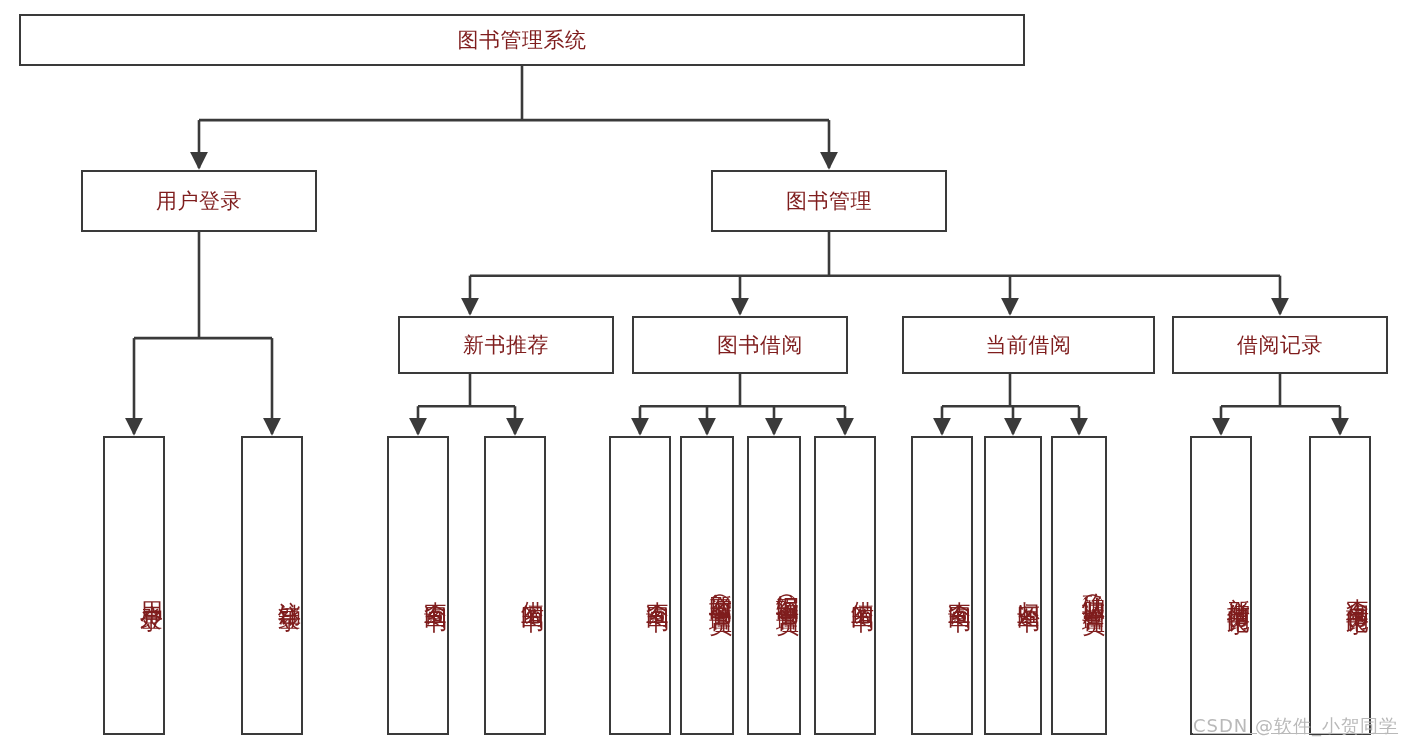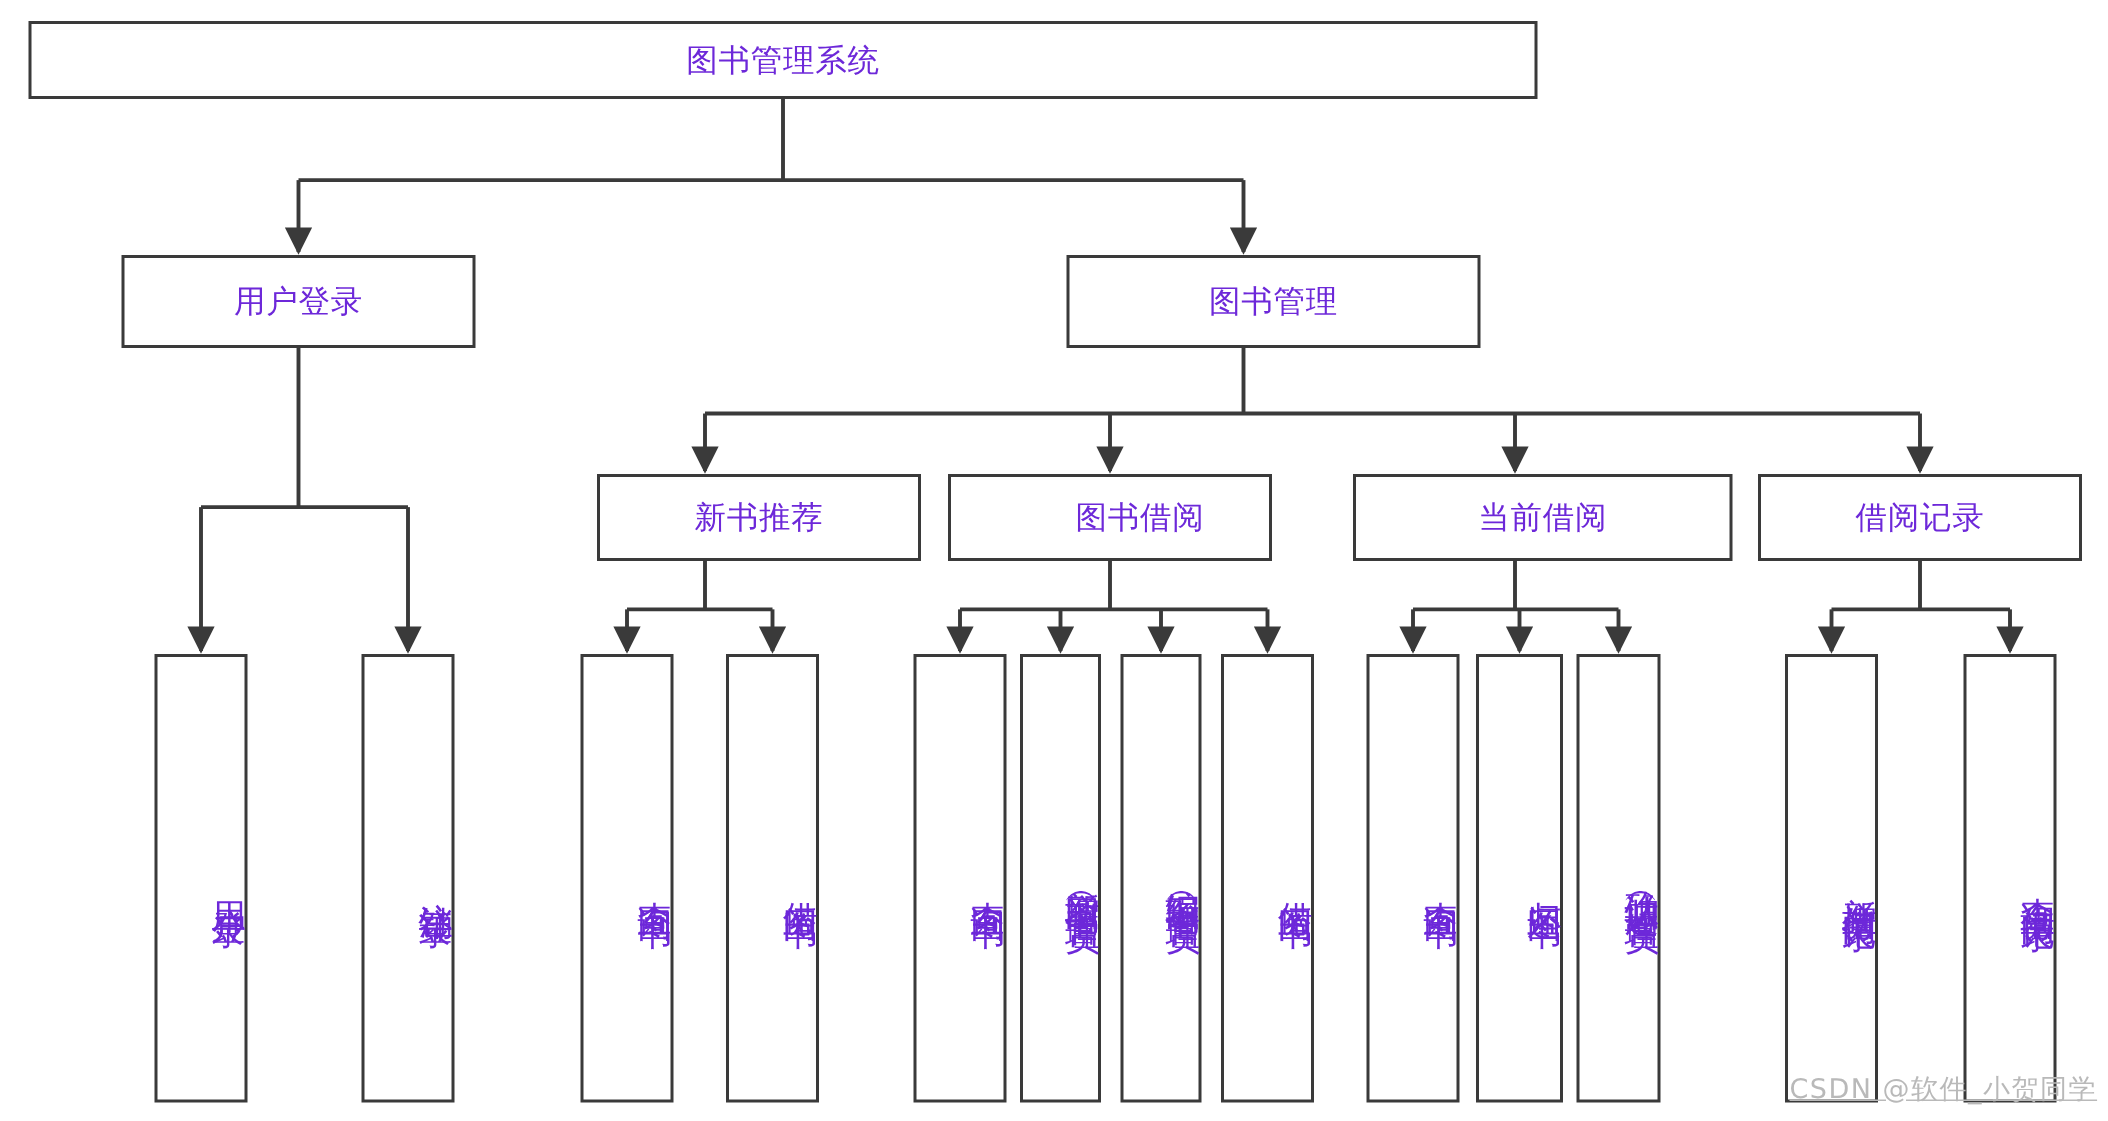--- a/index.html
+++ b/index.html
@@ -26,21 +26,21 @@
     pointer-events: none;
   }
   .node {
     position: absolute;
     box-sizing: border-box;
     background: #ffffff;
     border: 2px solid #3a3a3a;
     display: flex;
     align-items: center;
     justify-content: center;
-    color: #6d28d9;
+    color: #7f1d1d;
   }
   .node.h {
     font-size: 21px;
     letter-spacing: 0.5px;
   }
   .node.v {
     writing-mode: vertical-rl;
     text-orientation: upright;
     font-size: 23px;
     letter-spacing: 3px;
@@ -111,21 +111,21 @@
       </g>
   </svg>
 
   <div id="nodes-layer">
       <div class="node h" style="left: 19px; top: 14px; width: 1006px; height: 52px;">
         <span class="htxt">图书管理系统</span>
       </div>
       <div class="node h" style="left: 81px; top: 170px; width: 236px; height: 62px;">
         <span class="htxt">用户登录</span>
       </div>
-      <div class="node h" style="left: 711px; top: 170px; width: 276px; height: 62px; text-align: center;">
+      <div class="node h" style="left: 711px; top: 170px; width: 236px; height: 62px; text-align: center;">
         <span class="htxt">图书管理</span>
       </div>
       <div class="node h" style="left: 362px; top: 316px; width: 216px; height: 58px; margin-left: 36px;">
         <span class="htxt">新书推荐</span>
       </div>
       <div class="node h" style="left: 632px; top: 316px; width: 216px; height: 58px; padding-left: 40px;">
         <span class="htxt">图书借阅</span>
       </div>
       <div class="node h" style="left: 902px; top: 316px; width: 253px; height: 58px;">
         <span class="htxt">当前借阅</span>

